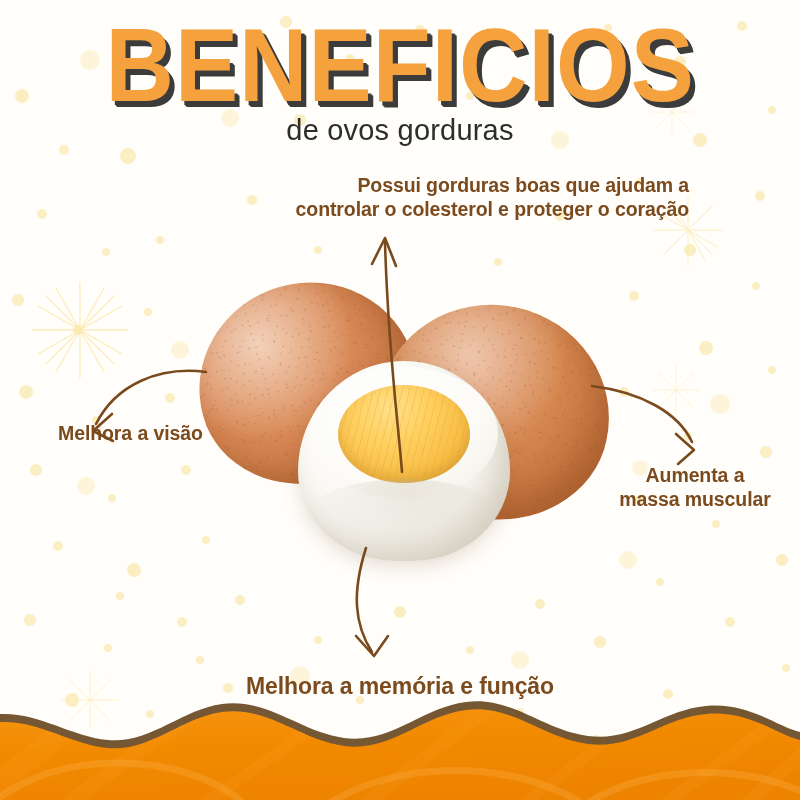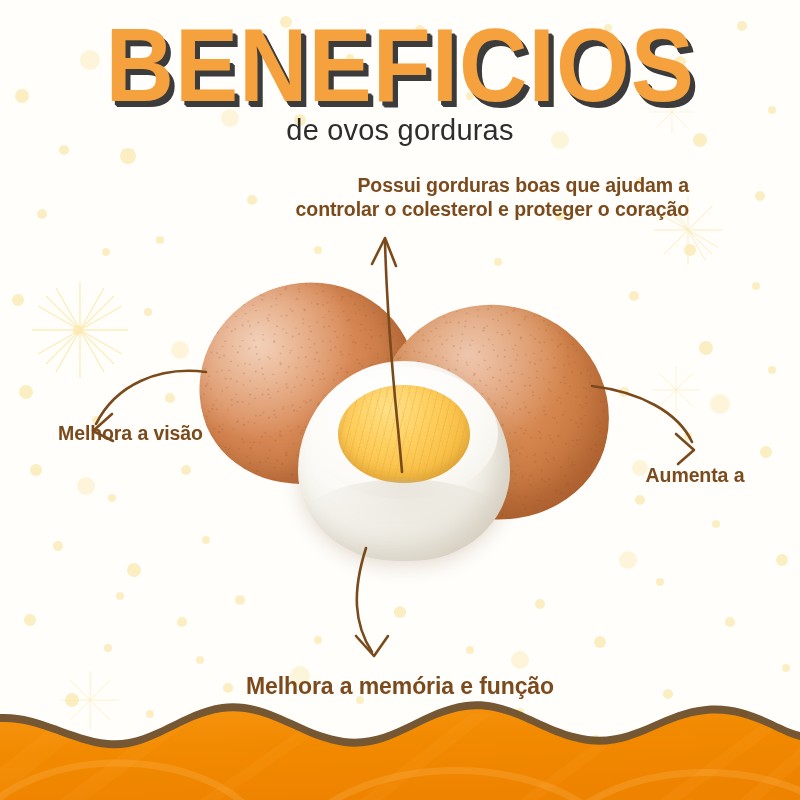--- a/index.html
+++ b/index.html
@@ -412,20 +412,21 @@
     <div>Possui gorduras boas que ajudam a</div>
     <div>controlar o colesterol e proteger o coração</div>
   </div>
 
   <div class="callout callout-left">
     <div>Melhora a visão</div>
   </div>
 
   <div class="callout callout-right">
     <div>Aumenta a</div>
+    <div>massa muscular</div>
   </div>
 
   <div class="callout callout-bottom">
     <div>Melhora a memória e função</div>
   </div>
 
   <div class="wave-wrap">
     <svg width="800" height="100" viewBox="0 0 800 100" preserveAspectRatio="none">
       <defs>
         <linearGradient id="waveGrad" x1="0" y1="0" x2="0.35" y2="1">

